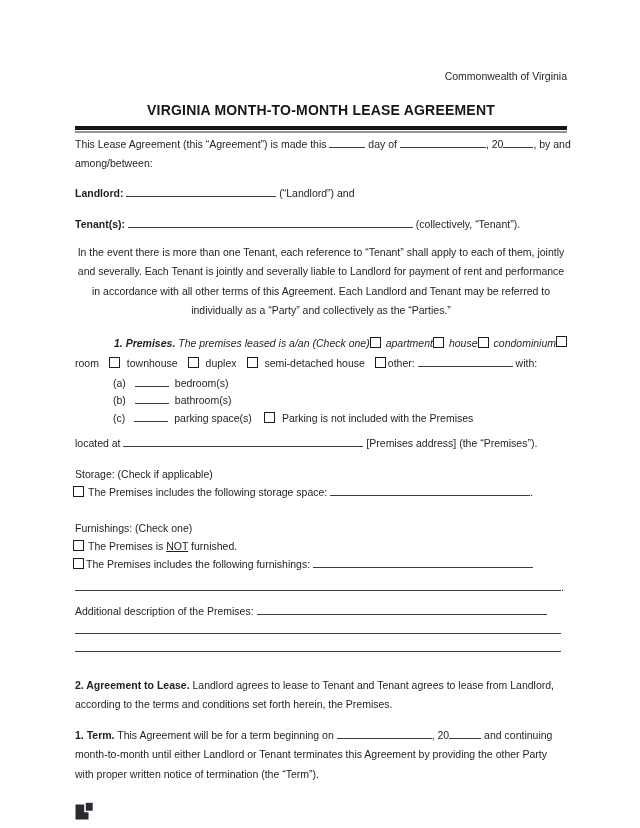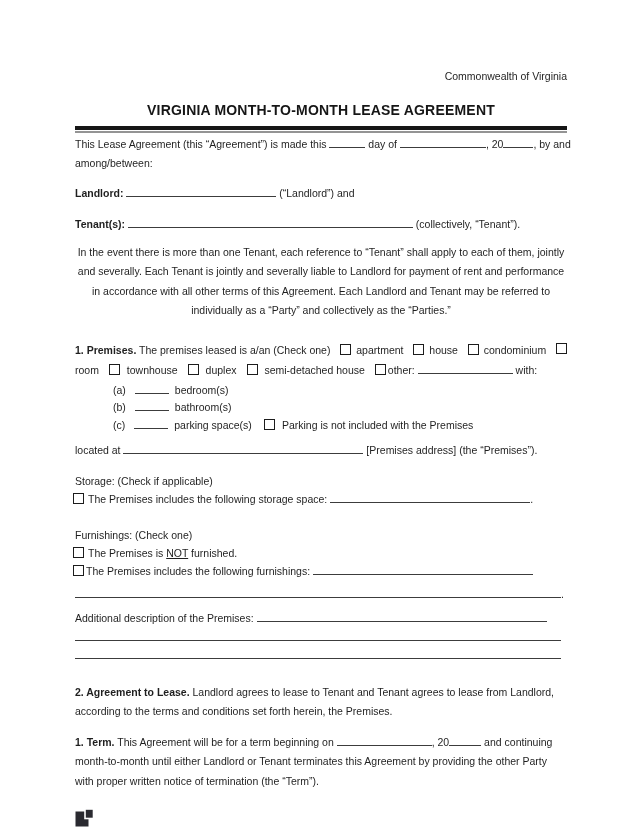--- a/index.html
+++ b/index.html
@@ -17,21 +17,21 @@
   .blank{display:inline-block;border-bottom:1px solid #3c3c3c;height:12px;}
   .w30{width:30px;} .w32{width:32px;} .w34{width:34px;} .w36{width:36px;} .w86{width:86px;}
   .w95{width:95px;} .w150{width:150px;} .w200{width:200px;} .w220{width:220px;}
   .w240{width:240px;} .w285{width:285px;} .w290{width:290px;} .wfull{width:486px;}
   .cb{display:inline-block;width:9px;height:9px;border:1.4px solid #1c1c1c;background:#fff;
       vertical-align:-1px;}
   .ml10{margin-left:10px;} .mr4{margin-right:4px;} .mr2{margin-right:2px;}
   .mr7{margin-right:7px;} .mlc{margin-left:12px;} .outd{margin-left:-2px;}
   .mt-intro{margin-top:2px;} .mt-landlord{margin-top:11px;} .mt-tenant{margin-top:12px;}
   .para1{margin-top:9px;} .para1 .line{line-height:19.5px;text-align:center;}
-  .flexline{display:flex;justify-content:space-between;align-items:baseline;margin-top:19px;line-height:20px;}
+  .flexline{display:flex;justify-content:flex-end;align-items:baseline;margin-top:12px;line-height:20px;font-style:italic;}
   .flexline .opt .cb{margin-right:5px;}
   .prem2{line-height:20px;}
   .abcwrap{margin-top:1px;}
   .abc{line-height:16.5px;padding-left:38px;}
   .abc .blank{margin-left:9px;margin-right:6px;}
   .mt-located{margin-top:8px;}
   .mt-storage{margin-top:13px;line-height:17px;}
   .st-opt{line-height:17px;}
   .mt-furn{margin-top:19px;line-height:17.5px;}
   .furn{line-height:17.5px;}

